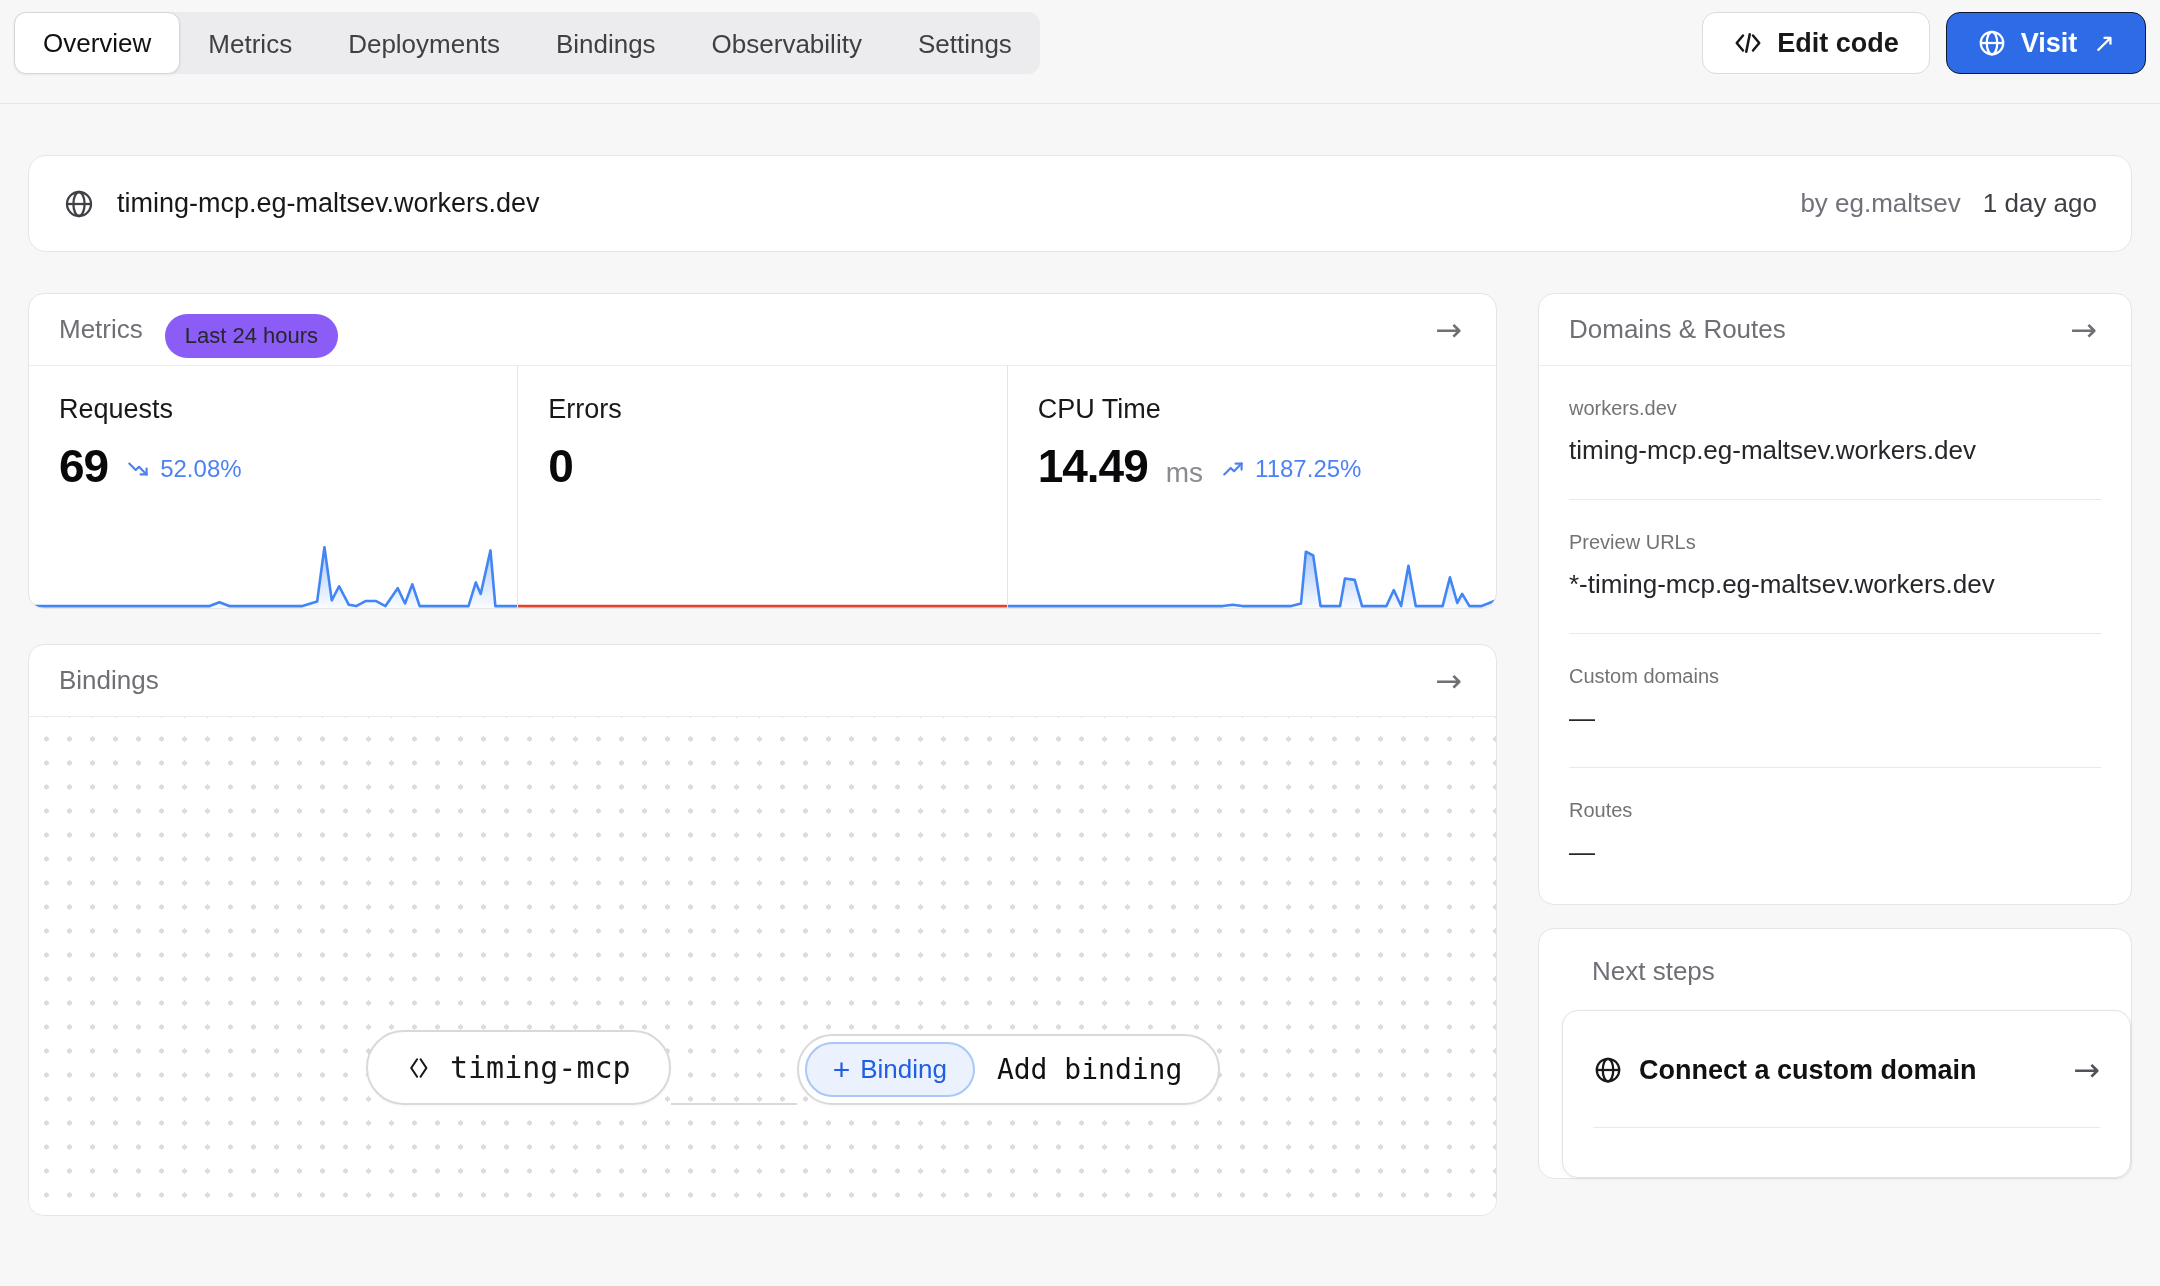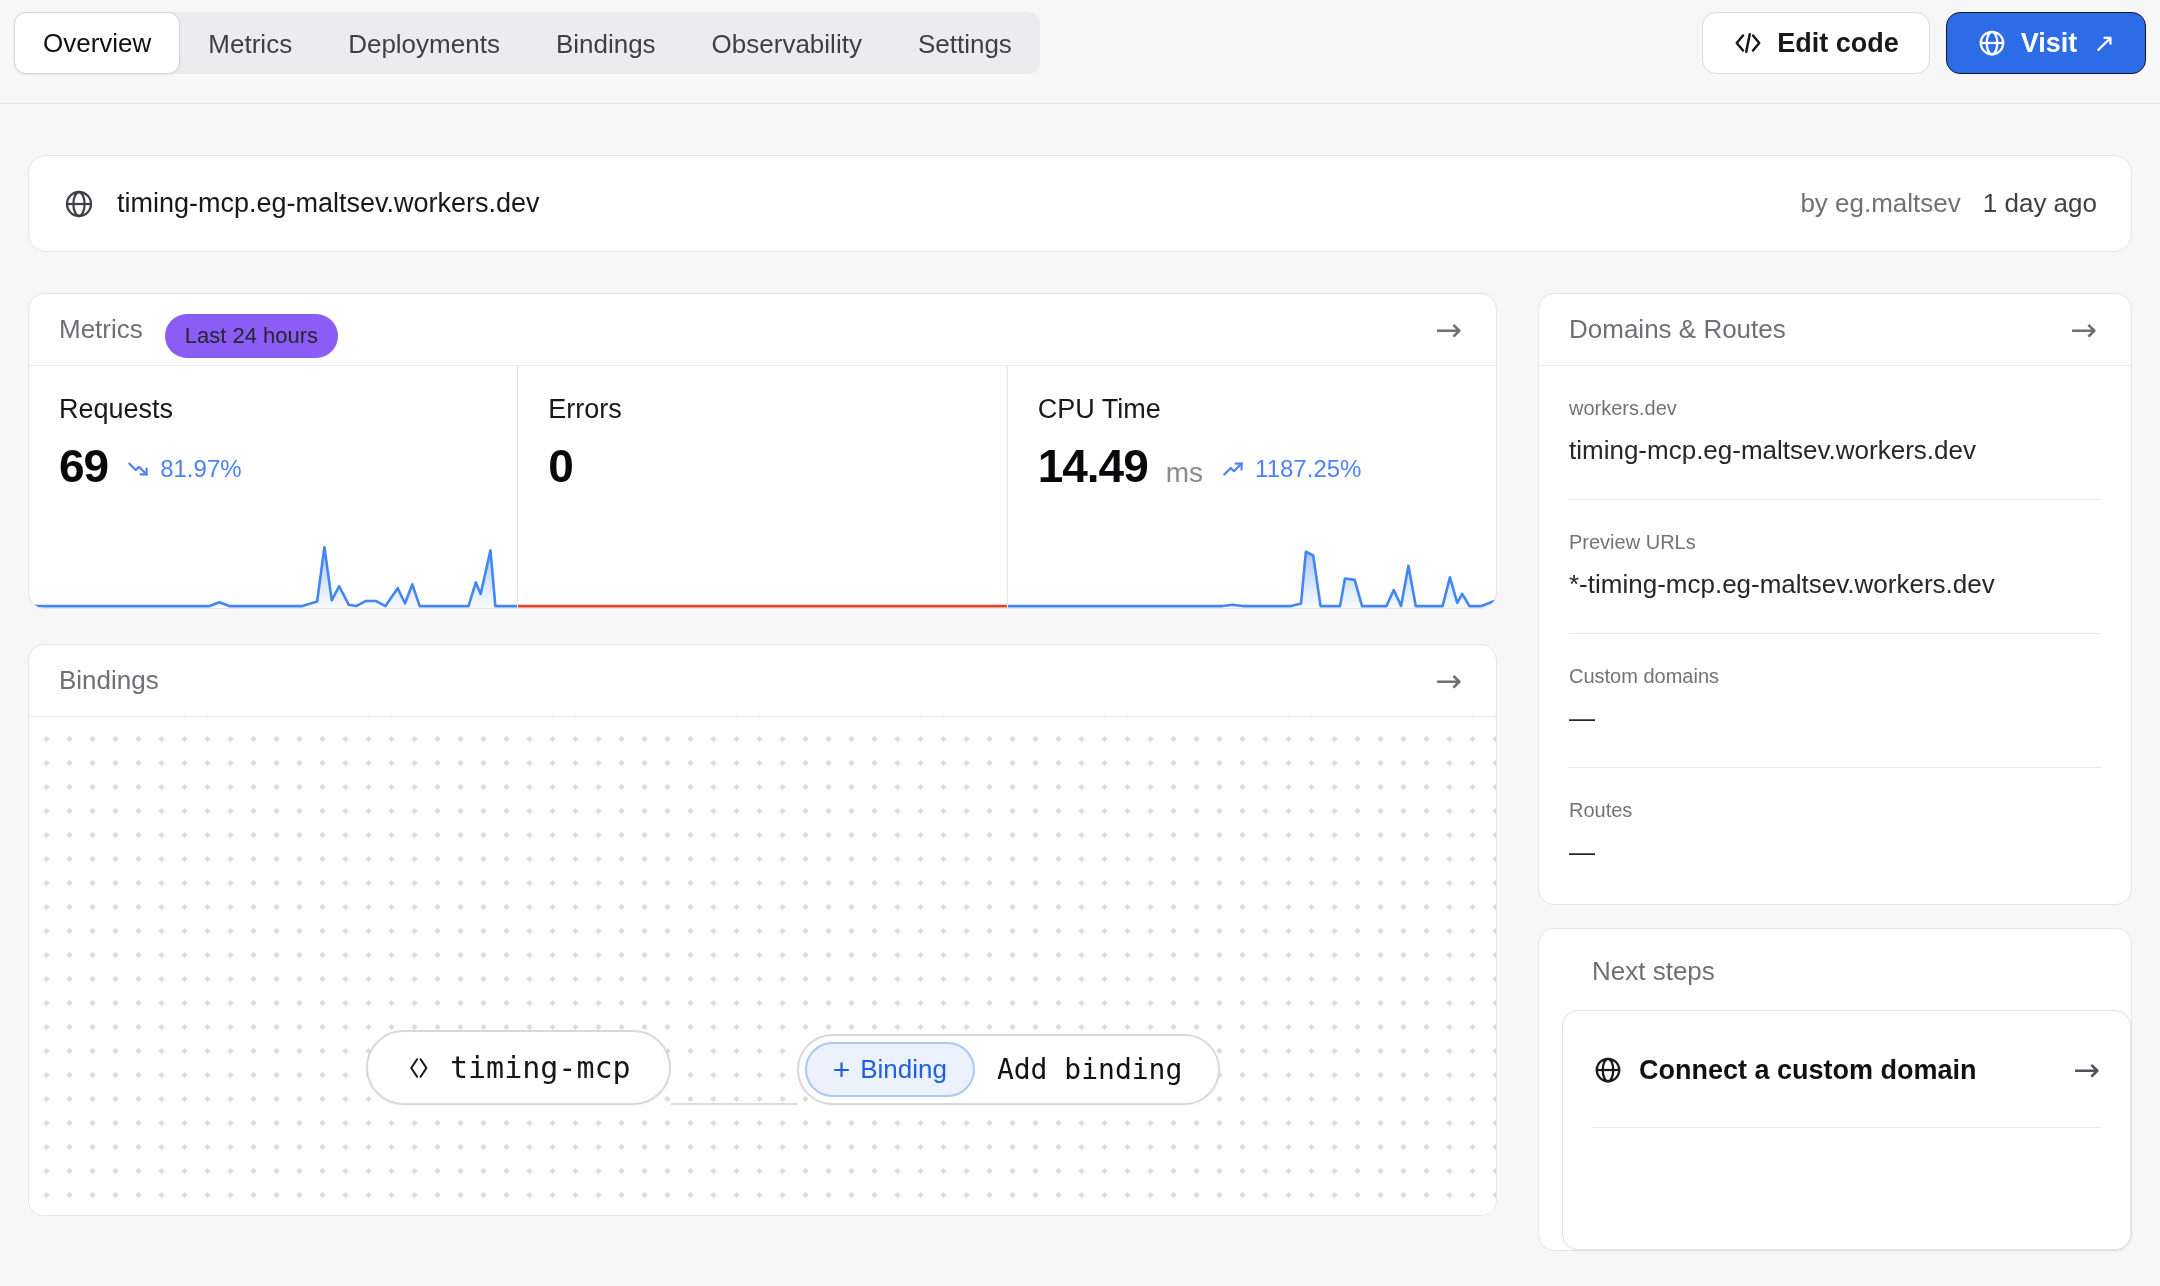--- a/index.html
+++ b/index.html
@@ -118,21 +118,21 @@
   .side-section { padding:31px 30px 0 30px; }
   .side-label { font-size:20px; color:#737373; }
   .side-value { font-size:26px; color:#26262b; margin-top:15px; }
   .side-divider { border:none; border-top:1px solid #e9e9ec; margin:33px 30px 0 30px; }
   .side-section:last-of-type { padding-bottom:36px; }
   .next-card { margin-top:23px; overflow:visible;padding-left:23px; }
   .next-head { padding:27px 30px 23px 30px; }
   .next-inner {
     background:#ffffff; border:1px solid #e3e3e6; border-radius:16px;
     box-shadow:0 1px 4px rgba(0,0,0,.05);
-    padding:40px 30px 0 30px; height:240px;
+    padding:40px 30px 0 30px; height:168px;
   }
   .next-item { display:flex; align-items:center; gap:20px; cursor:pointer; }
   .next-text { flex:1; }
   .next-title-row { display:flex; align-items:center; gap:16px; }
   .next-title { font-size:27px; font-weight:700; color:#111114; }
   .next-desc { margin-top:14px; font-size:27px; color:#3a3a40; line-height:40px; max-width:470px; }
   .next-arrow { font-size:32px; color:#52525b; font-family:"DejaVu Sans", sans-serif; }
   .next-divider { border:none; border-top:1px solid #e9e9ec; margin-top:38px; }
   .icon { display:inline-flex; flex:none; }
 </style>
@@ -210,21 +210,21 @@
             <div class="metric-row">
               <span class="metric-value">69</span>
               <span class="delta">
                 <span class="icon">
                   <svg viewBox="0 0 24 24" fill="none" stroke="#4d82f3" stroke-width="2" stroke-linecap="round" stroke-linejoin="round">
                     <path d="M3 7 L9 13 L12 10 L19 17"></path>
                       <path d="M19 17 V11.5"></path>
                       <path d="M19 17 H13.5"></path>
                   </svg>
                 </span>
-                <span>81.97%</span>
+                <span>52.08%</span>
               </span>
             </div>
             <svg class="spark" viewBox="0 0 100 100" preserveAspectRatio="none">
                 <defs>
                   <linearGradient id="grad0" x1="0" y1="0" x2="0" y2="1">
                     <stop offset="0" stop-color="#4285f4" stop-opacity="0.45"></stop>
                     <stop offset="1" stop-color="#4285f4" stop-opacity="0.03"></stop>
                   </linearGradient>
                 </defs>
                 <polygon points="0,100 0,97 37,97 39,91 41,97 56,97 59,90 60.5,5 62,88 63.5,66 65.5,95 67,97 69,89 71,89 73,97 75.5,69 77,93 78.5,63 80,97 90,97 91.5,60 92.5,78 94.5,10 95.5,97 100,97 100,100" fill="url(#grad0)"></polygon>

